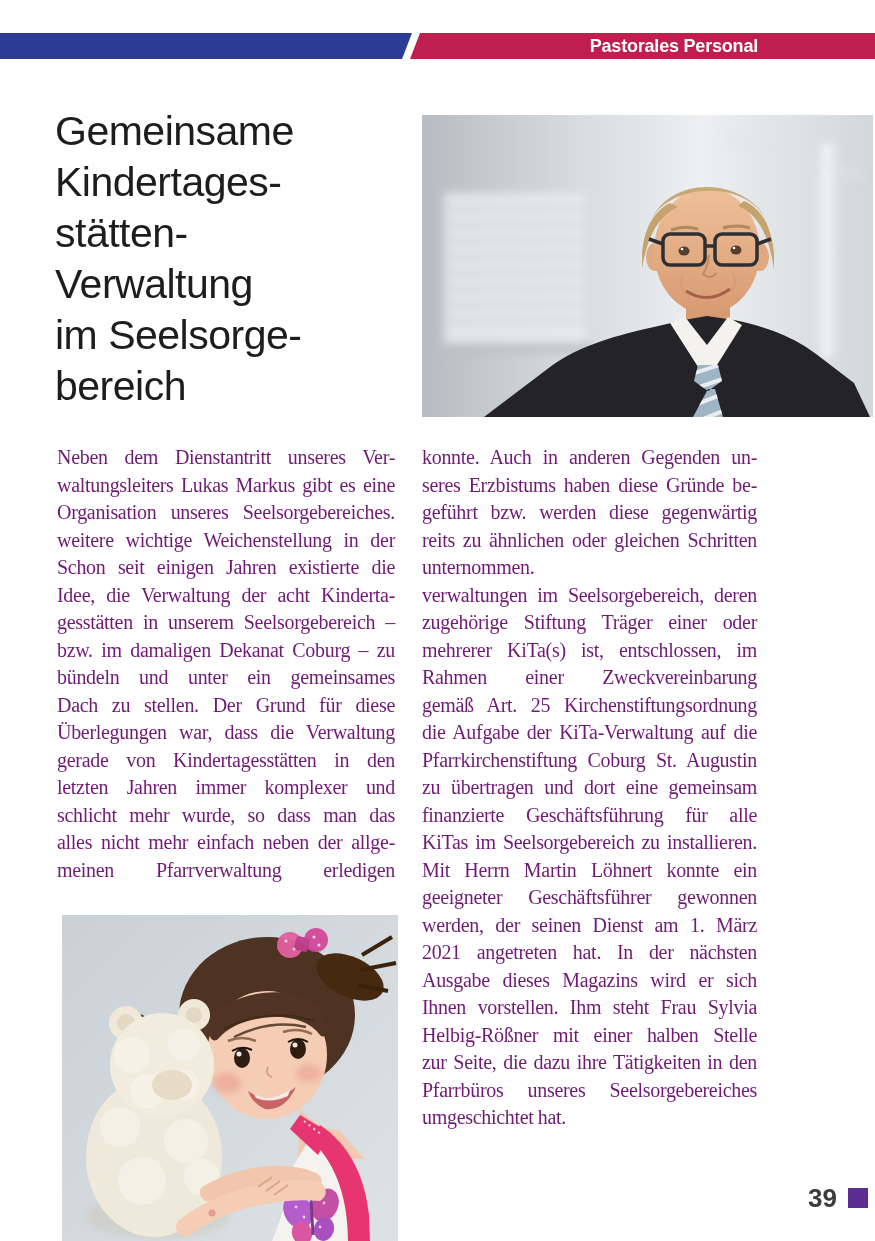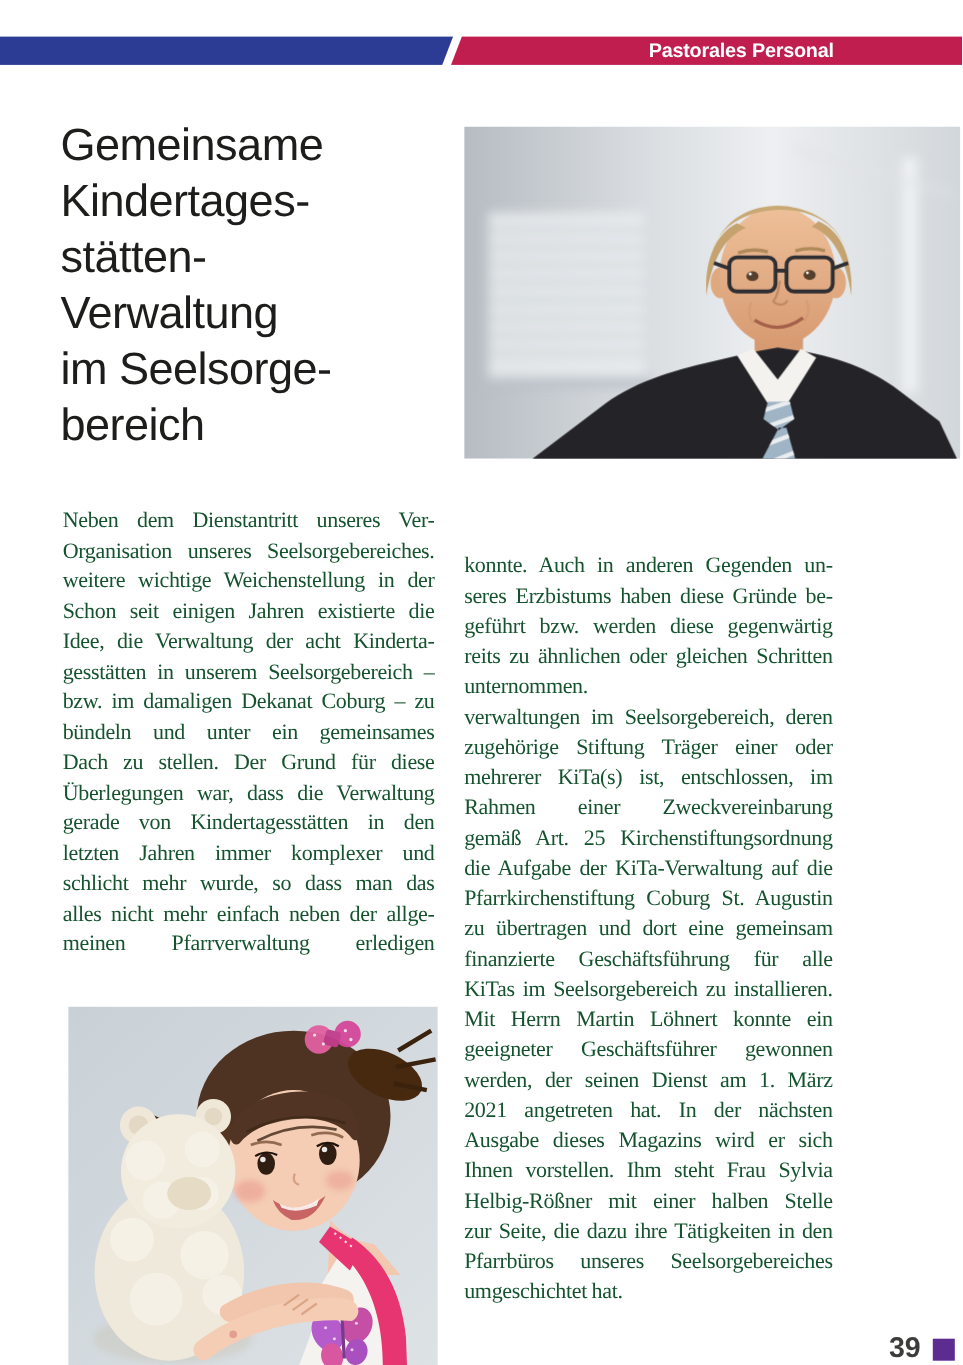--- a/index.html
+++ b/index.html
@@ -22,31 +22,31 @@
     font-weight:normal; font-size:41px; line-height:51px; color:#1d1d1b;
     letter-spacing:-0.5px; white-space:pre-line;
   }
   
   .photo { position:absolute; display:block; }
   .photo svg { display:block; width:100%; height:100%; }
   .photo-portrait { left:422px; top:115px; width:451px; height:302px; }
   .photo-child    { left:62px;  top:915px; width:336px; height:326px; }
   
   .col {
-    position:absolute; top:460px; width:338px;
+    position:absolute; top:444px; width:338px;
     font-family:"Liberation Serif", serif; font-size:20px; line-height:27.5px;
-    color:#14532d; letter-spacing:-0.3px; word-spacing:-0.5px;
+    color:#701a75; letter-spacing:-0.3px; word-spacing:-0.5px;
   }
   .col-left  { left:57px; }
-  .col-right { left:422px; width:335px;margin-top:41px; }
+  .col-right { left:422px; width:335px; }
   .line { text-align:justify; text-align-last:justify; white-space:nowrap; }
   .line.end { text-align-last:left; }
   
   .footer {
-    position:absolute; right:7px; top:1213px; display:flex; align-items:flex-end; gap:11px;
+    position:absolute; right:7px; top:1186px; display:flex; align-items:center; gap:11px;
   }
   .page-number {
     font-weight:bold; font-size:26px; color:#3c3c3b; line-height:24px;
     font-family:"Liberation Sans", sans-serif;
   }
   .accent-square { width:20px; height:20px; }
 </style>
 </head>
 <body>
 
@@ -150,20 +150,21 @@
       <path d="M261,160 Q256,170 263,179" stroke="#d09a74" stroke-width="2" fill="none" opacity="0.7"></path>
       <path d="M311,158 Q316,168 309,177" stroke="#d09a74" stroke-width="2" fill="none" opacity="0.7"></path>
 
       <path d="M264,176 Q286,190 308,174" stroke="#a5604a" stroke-width="3" fill="none"></path>
     </svg>
   </div>
 
   <div class="col col-left">
       <div class="para">
         <div class="line">Neben dem Dienstantritt unseres Ver-</div>
+        <div class="line">waltungsleiters Lukas Markus gibt es eine</div>
         <div class="line">Organisation unseres Seelsorgebereiches.</div>
         <div class="line">weitere wichtige Weichenstellung in der</div>
         <div class="line">Schon seit einigen Jahren existierte die</div>
         <div class="line">Idee, die Verwaltung der acht Kinderta-</div>
         <div class="line">gesstätten in unserem Seelsorgebereich –</div>
         <div class="line">bzw. im damaligen Dekanat Coburg – zu</div>
         <div class="line">bündeln und unter ein gemeinsames</div>
         <div class="line">Dach zu stellen. Der Grund für diese</div>
         <div class="line">Überlegungen war, dass die Verwaltung</div>
         <div class="line">gerade von Kindertagesstätten in den</div>

